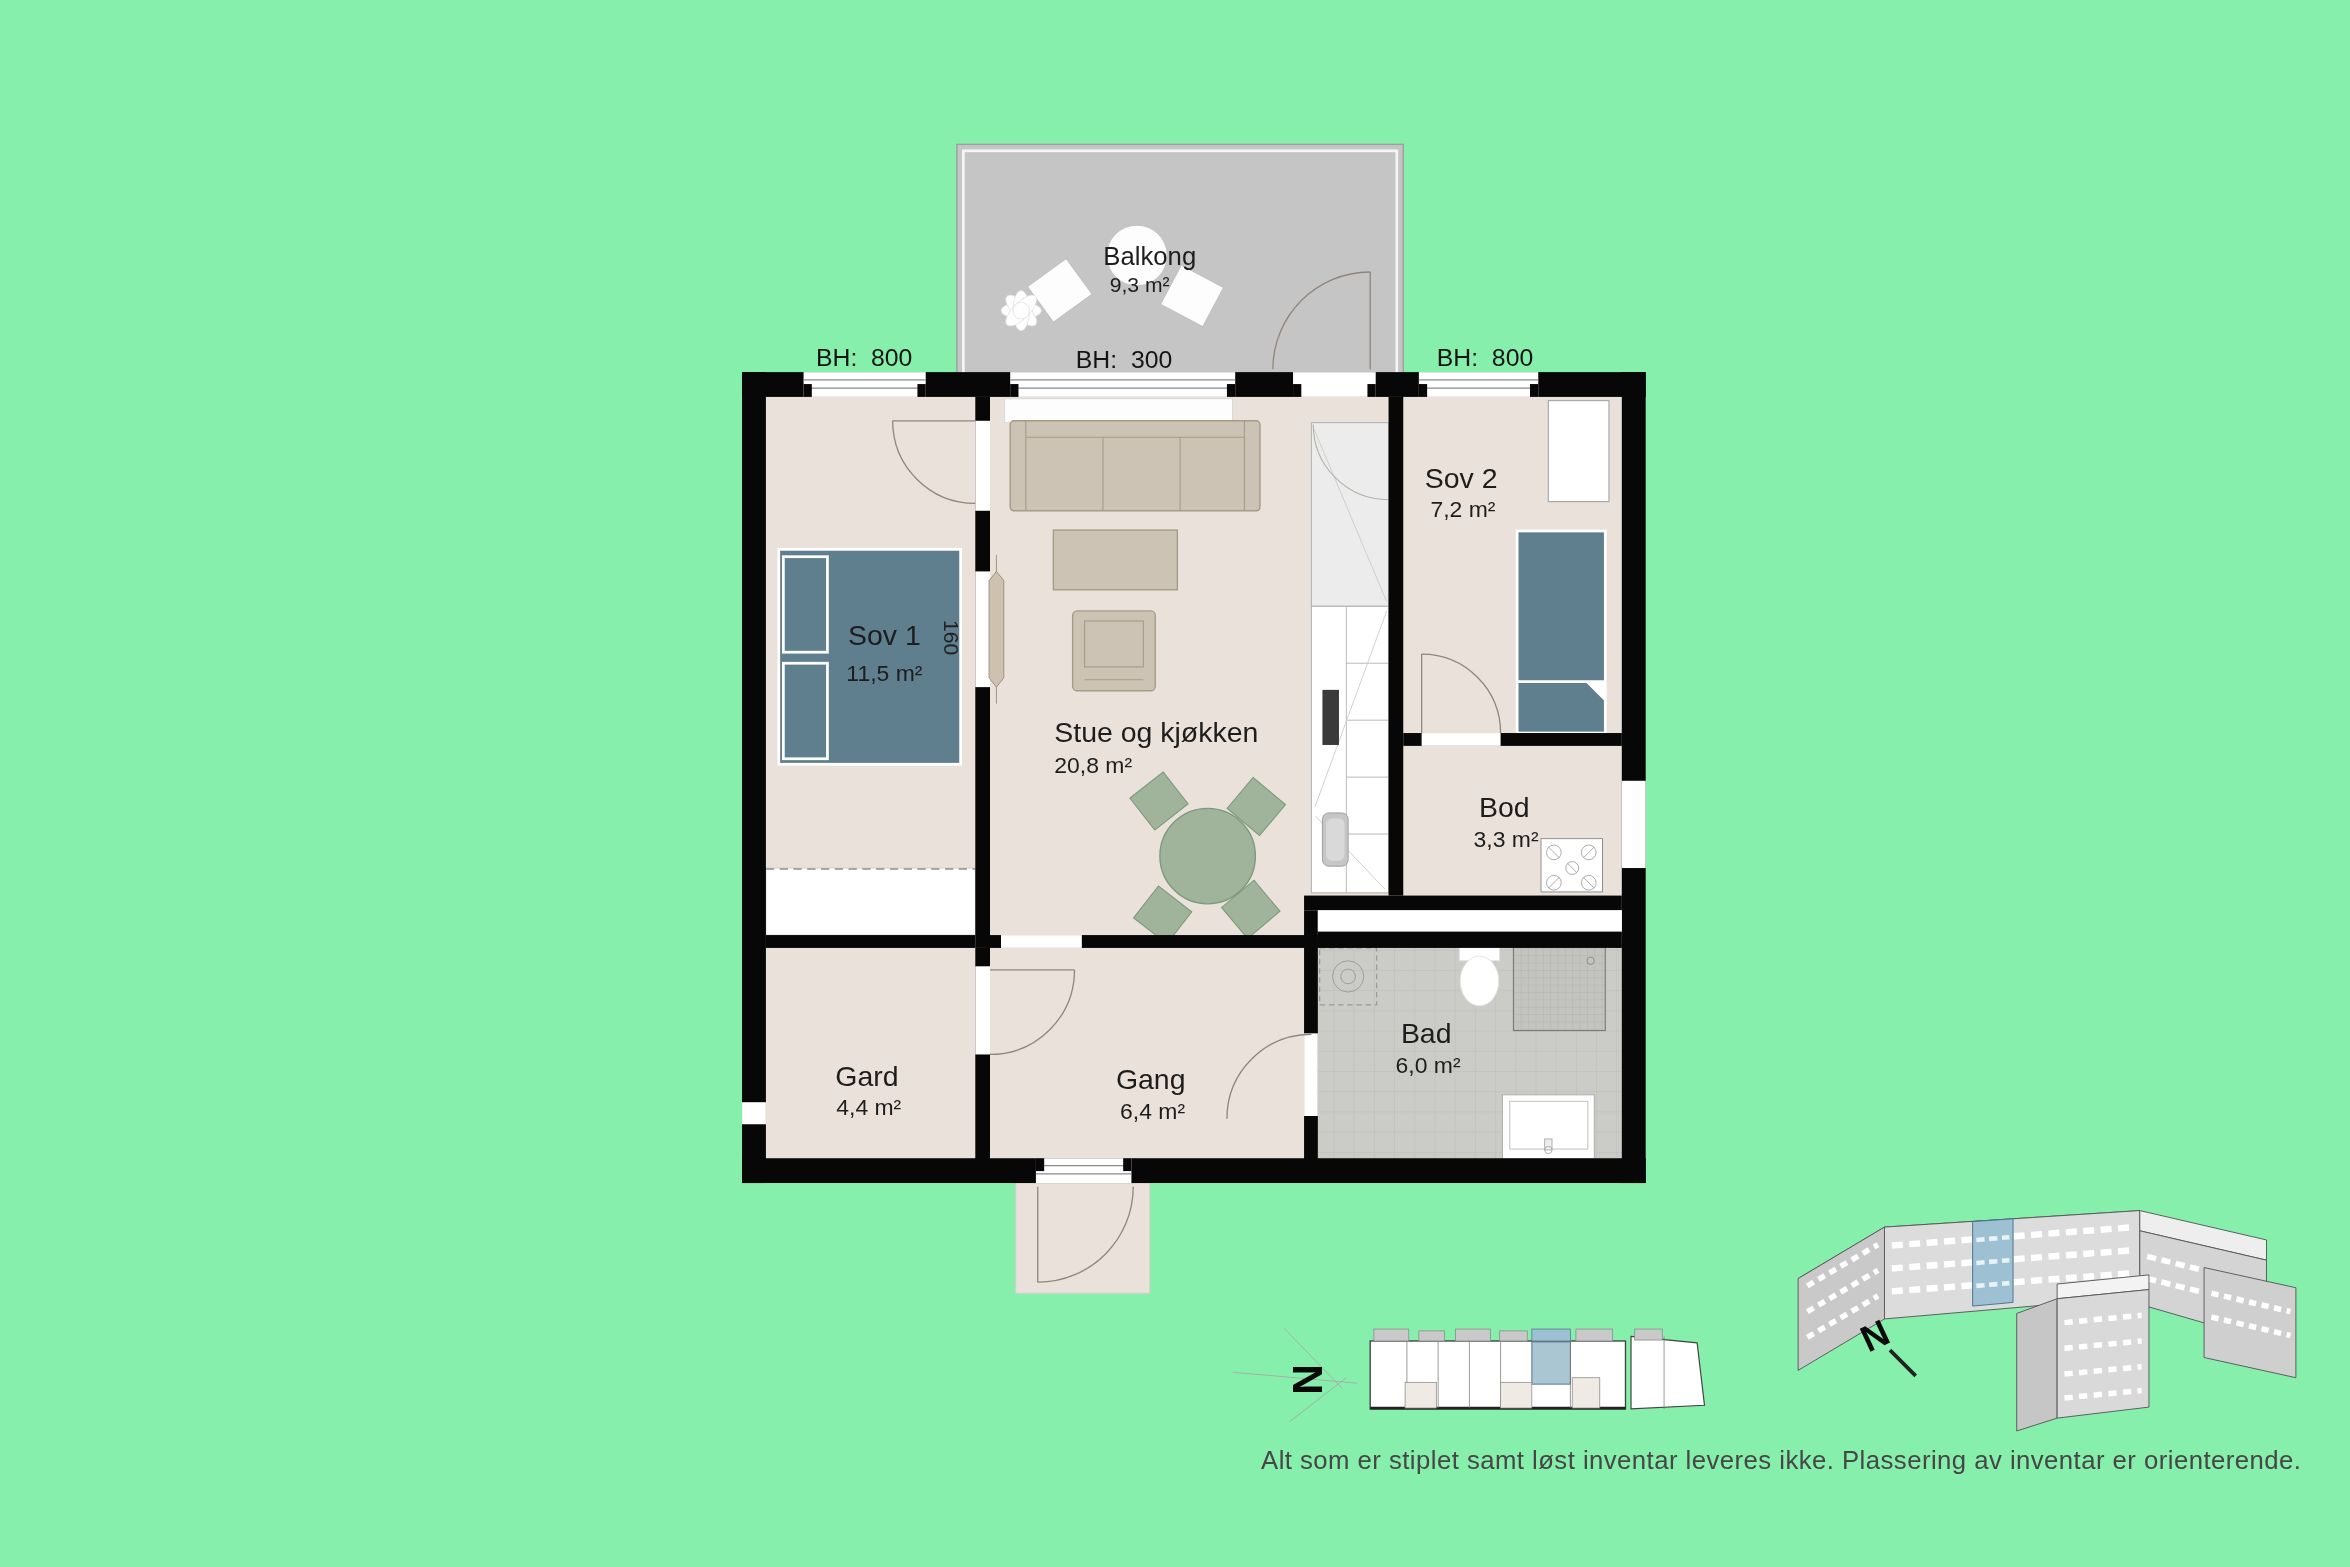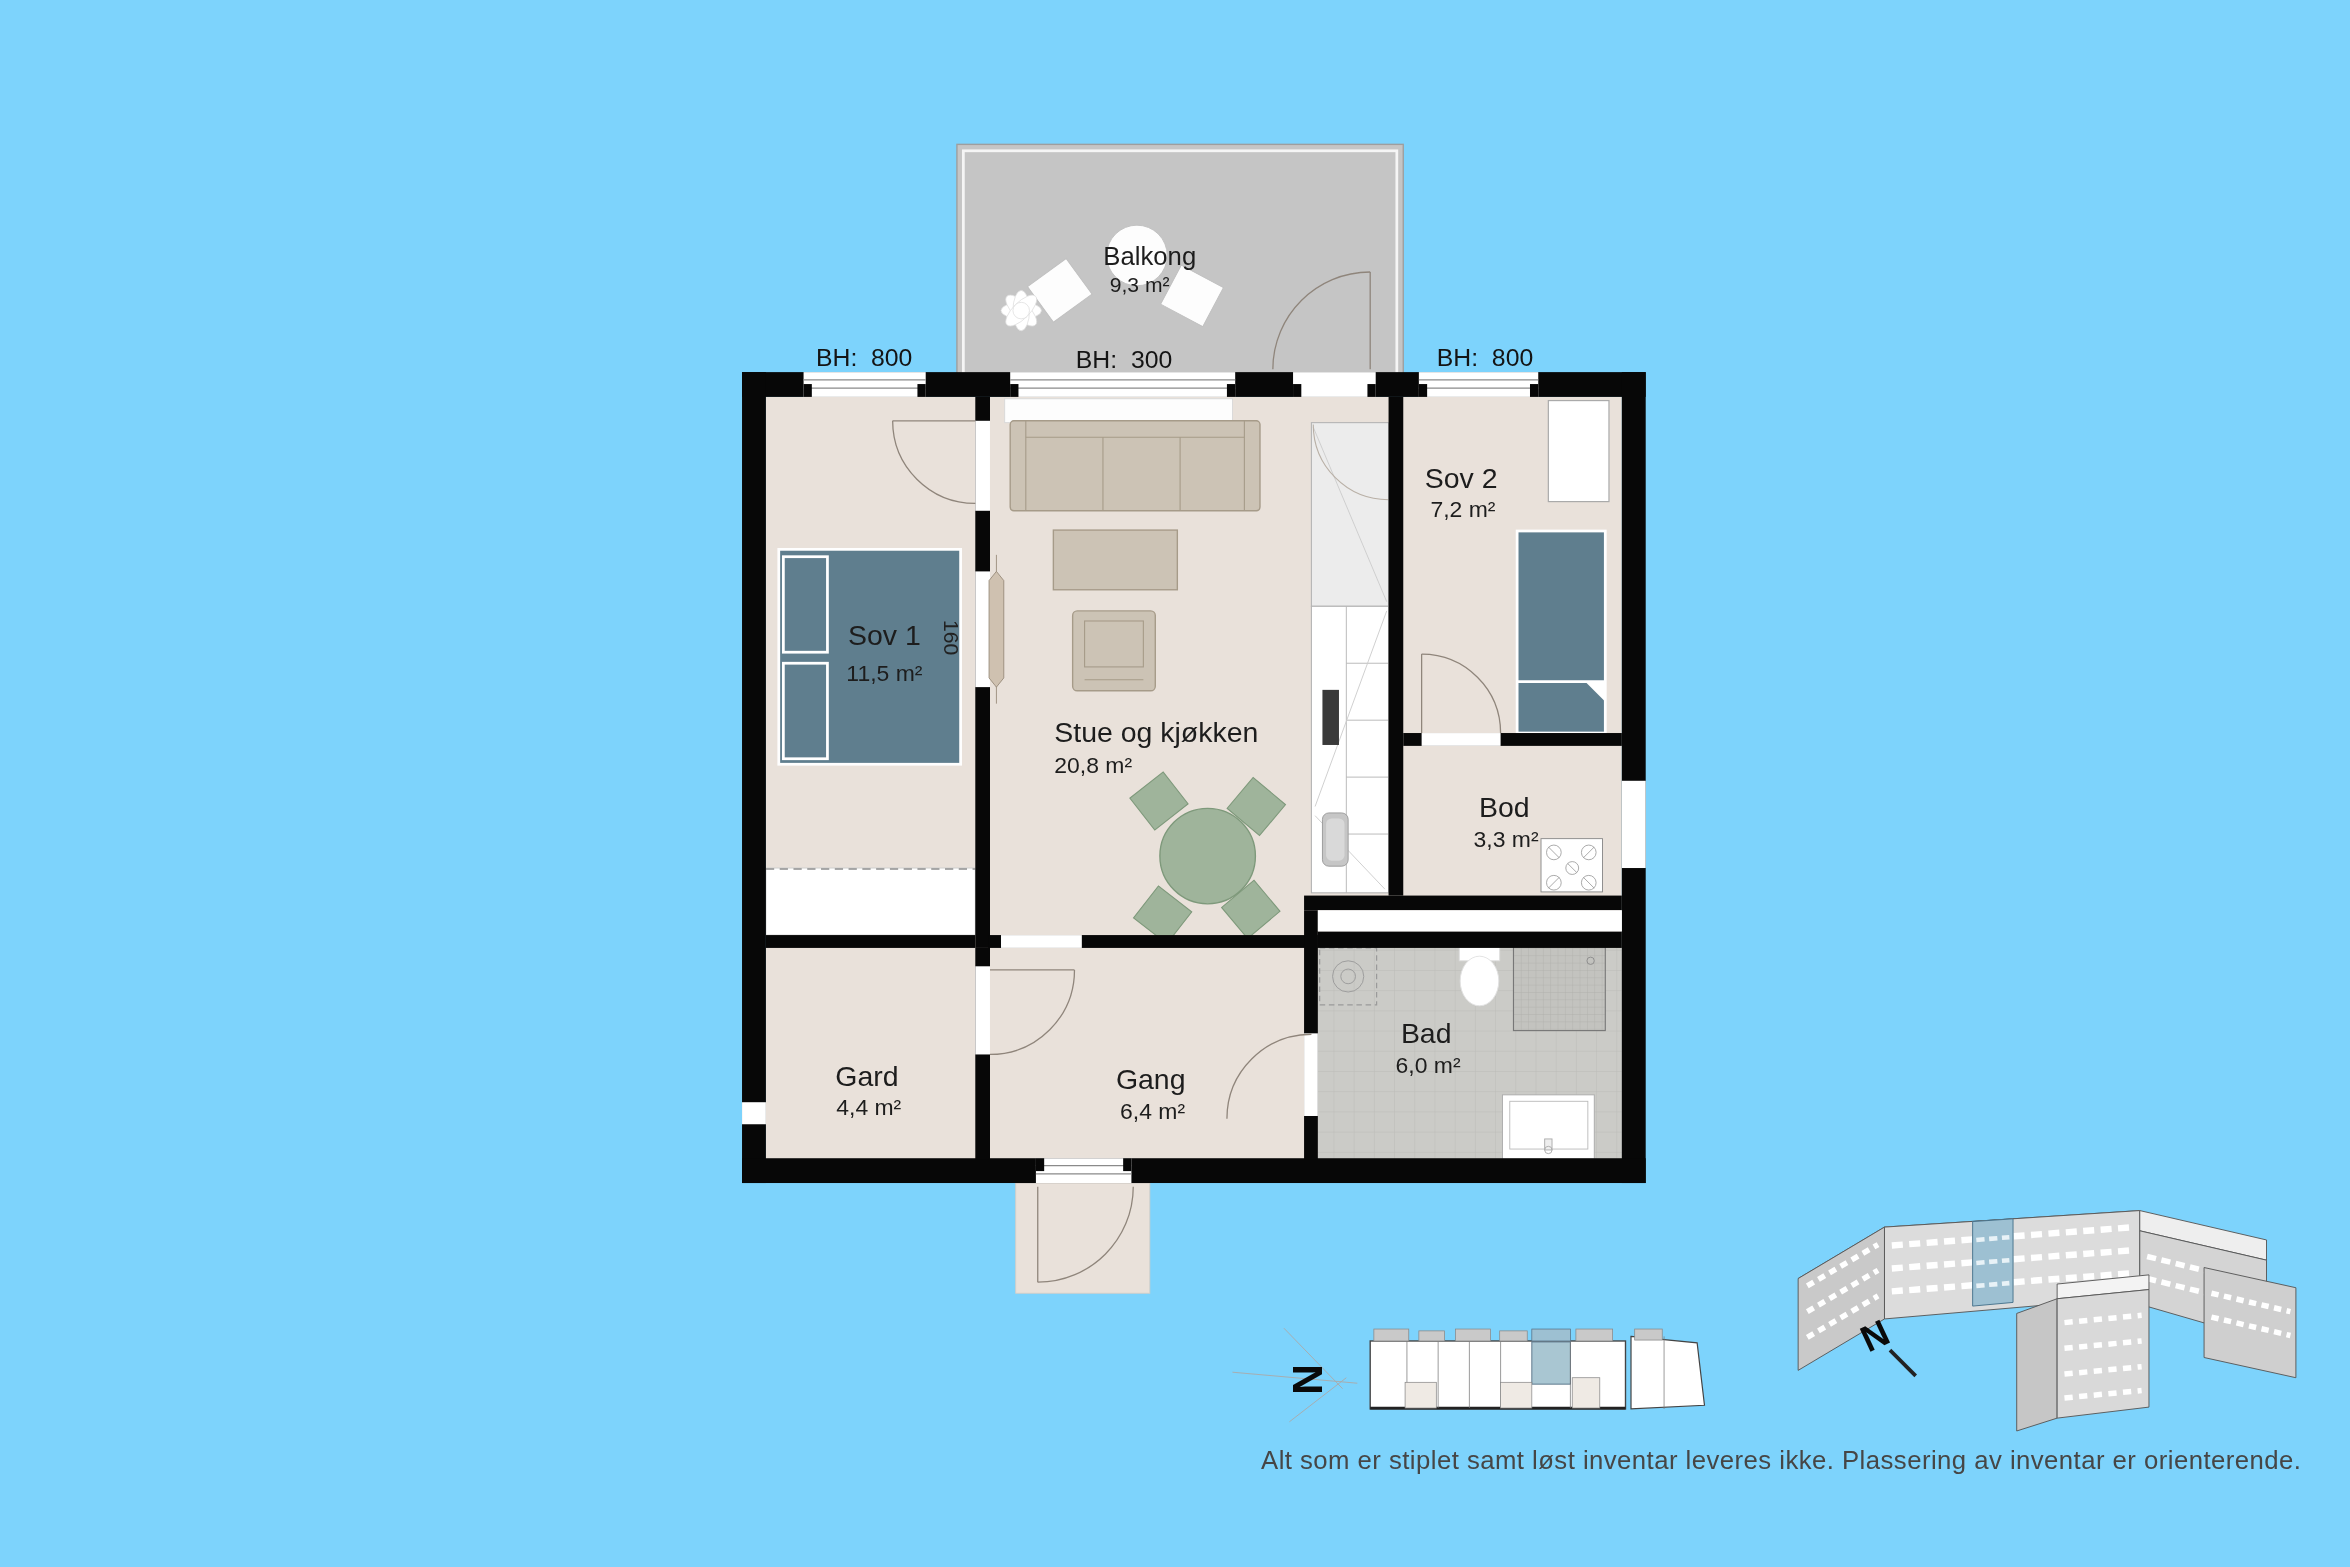--- a/index.html
+++ b/index.html
@@ -1,16 +1,16 @@
 <!DOCTYPE html>
 <html style="font-size:14.7px"><head>
 <meta charset="utf-8">
 <style>
   html,body{margin:0;padding:0;background:#ffffff;}
-  .canvas{position:relative;width:2351px;height:1568px;background:#7dd3fc;overflow:hidden;
+  .canvas{position:relative;width:2351px;height:1568px;background:#86efac;overflow:hidden;
           font-family:"Liberation Sans", sans-serif;}
   svg{display:block;}
   .room-name{font-size:31px;fill:#1d1d1d;}
   .room-area{font-size:25px;fill:#1d1d1d;}
   .bh-label{font-size:27px;fill:#141414;}
   .dim-label{font-size:23px;fill:#222222;}
   .balc-name{font-size:28px;fill:#1d1d1d;}
   .balc-area{font-size:23px;fill:#1d1d1d;}
   .disclaimer{font-size:28px;fill:#464646;letter-spacing:0.5px;}
   .north{font-size:46px;font-weight:bold;fill:#0a0a0a;}

